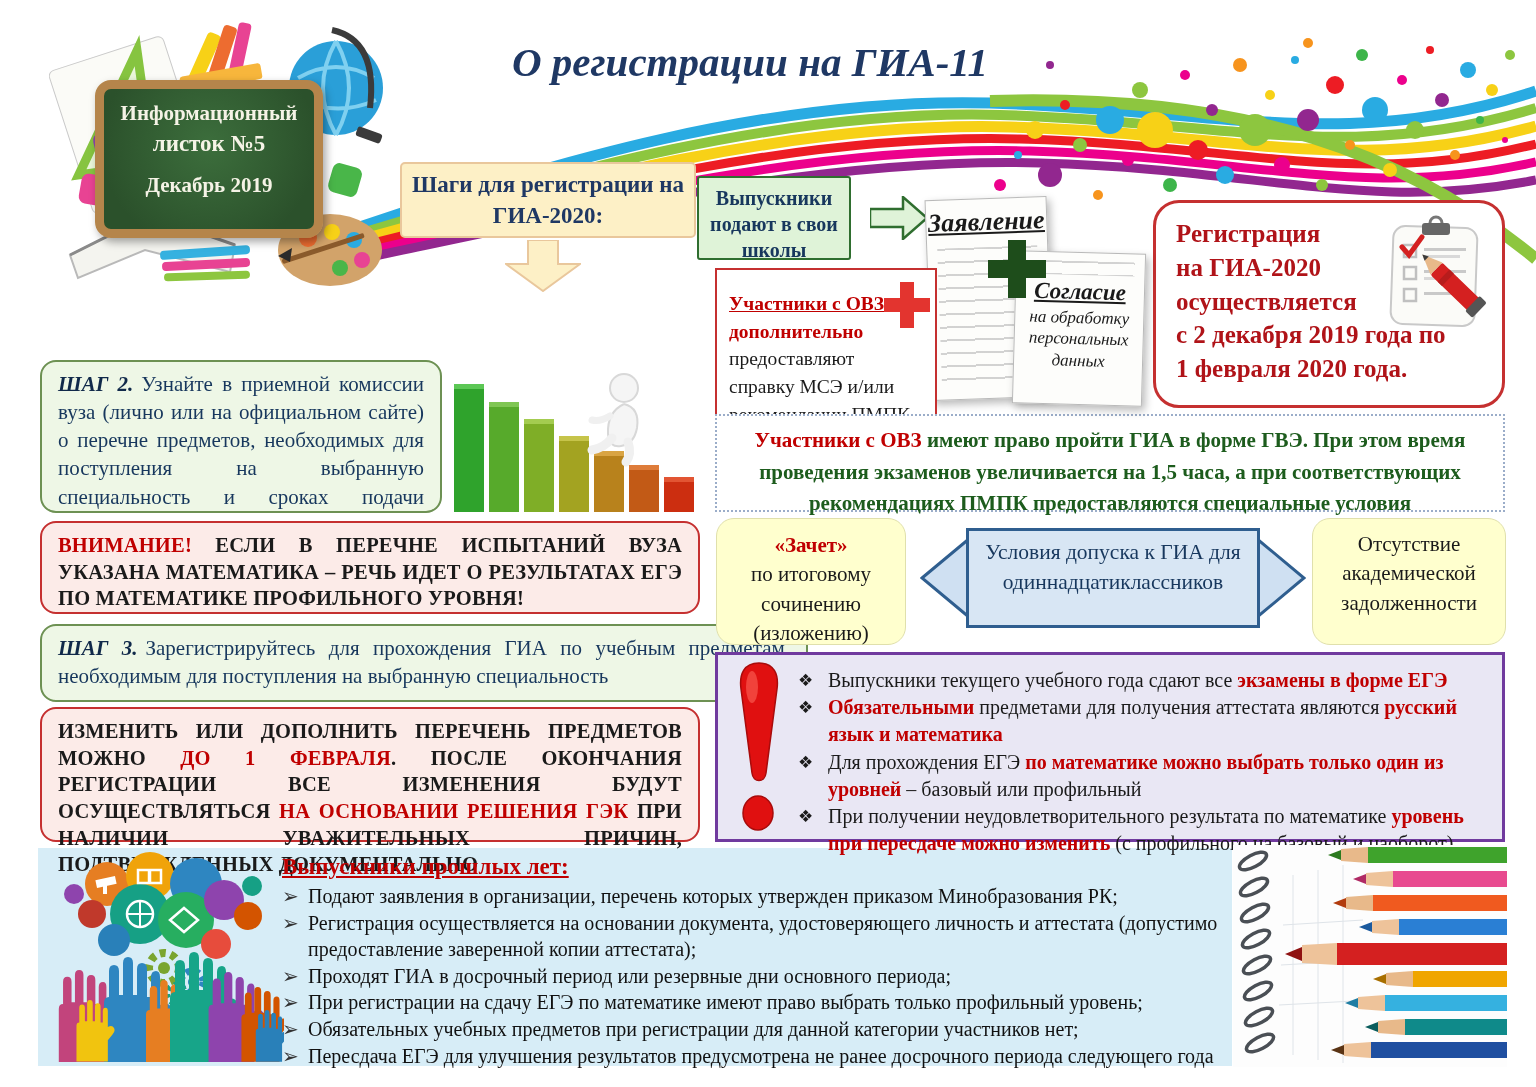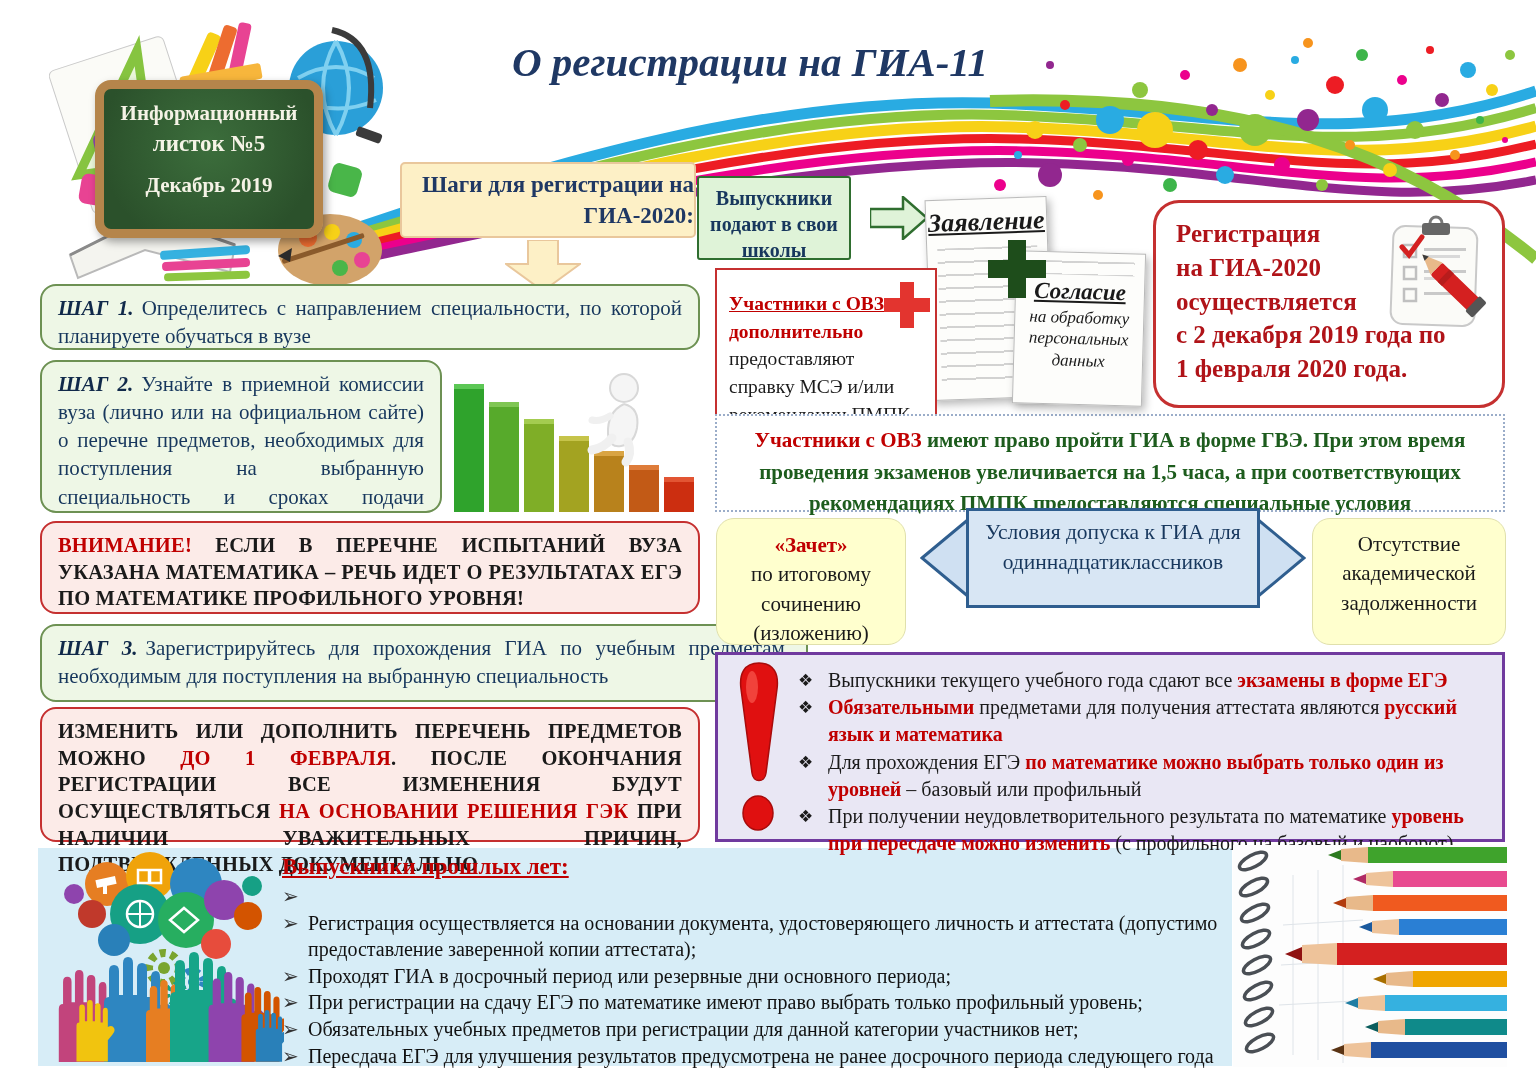--- a/index.html
+++ b/index.html
@@ -23,21 +23,21 @@
     background:radial-gradient(circle at 50% 40%, #3c6e3c 0%, #2b512b 80%);
     border:9px solid #b5854b; border-radius:16px; box-shadow:3px 4px 8px rgba(0,0,0,.35);
     color:#f5f3e6; text-align:center; padding-top:12px; }
   .board .b1 { font-size:21px; font-weight:bold; }
   .board .b2 { font-size:23px; font-weight:bold; margin-top:5px; }
   .board .b3 { font-size:21px; font-weight:bold; margin-top:16px; }
 
   
   .callout { left:400px; top:162px; width:296px; height:76px; z-index:2;
     background:#fdf0c6; border:2px solid #e9c79c; border-radius:5px;
-    text-align:right; font-size:23px; font-weight:bold; color:#1f3864; padding-top:5px; line-height:1.35;}
+    text-align:center; font-size:23px; font-weight:bold; color:#1f3864; padding-top:5px; line-height:1.35;}
   .gbox { background:#eef7e6; border:2px solid #6d9153; border-radius:16px;
     color:#17375d; font-size:21px; padding:8px 16px; line-height:1.34; text-align:justify; z-index:2;}
   .step-label { font-weight:bold; font-style:italic; color:#10294a; margin-right:8px; }
   .rbox { background:#fcebe8; border:2px solid #c53030; border-radius:16px;
     font-size:20.5px; padding:9px 16px; line-height:1.3; text-align:justify; letter-spacing:.2px; z-index:2;}
 
   #step1 { left:40px; top:284px; width:660px; height:66px; }
   #step2 { left:40px; top:360px; width:402px; height:153px; }
   #attn  { left:40px; top:521px; width:660px; height:93px; }
   #step3 { left:40px; top:624px; width:768px; height:78px; }
@@ -77,21 +77,21 @@
 
   .dash-box { left:715px; top:414px; width:790px; height:98px; z-index:2;
     background:#fff; border:2.5px dotted #9badc9; text-align:center;
     font-size:21px; line-height:1.5; padding:9px 26px; }
 
   .ybox { background:#ffffce; border:1px solid #e0e0ac; border-radius:18px;
     text-align:center; font-size:21px; color:#1a1a1a; line-height:1.4; z-index:2; }
   #ybox1 { left:716px; top:518px; width:190px; height:127px; padding:12px 14px; }
   #ybox2 { left:1312px; top:518px; width:194px; height:127px; padding:11px 12px; }
 
-  .dbl-wrap { left:920px; top:508px; width:386px; height:100px; z-index:2; }
+  .dbl-wrap { left:920px; top:528px; width:386px; height:100px; z-index:2; }
   .dbl-box { position:absolute; left:46px; right:46px; top:0; bottom:0;
     background:#d8e6f4; border:3px solid #2f5e8f; text-align:center;
     font-size:21.5px; color:#17375d; line-height:1.4; padding-top:6px; }
 
   .purple-box { left:715px; top:652px; width:790px; height:190px; z-index:2;
     background:#e9e7f4; border:3px solid #703a9e; padding:12px 14px 10px 80px; }
   .pb-row { display:flex; font-size:20px; line-height:1.36; }
   .pb-mark { width:30px; flex:0 0 30px; color:#1a1a1a; font-size:17px; padding-top:2px;}
 
   
@@ -202,23 +202,20 @@
       <circle cx="958" cy="8" r="5" fill="#f7941d"></circle>
         <circle cx="700" cy="30" r="4" fill="#92278f"></circle>
     </g>
   </svg>
 
   <div class="abs callout">Шаги для регистрации на ГИА-2020:</div>
   <svg class="abs" style="left:505px;top:240px;z-index:2" width="76" height="52" viewBox="0 0 76 52">
     <polygon points="23,0 53,0 53,24 75,24 38,51 1,24 23,24" fill="#fdf0c6" stroke="#e9c79c" stroke-width="2"></polygon>
   </svg>
 
-  <div id="step1" class="abs gbox">
-    <span class="step-label">ШАГ 1.</span><span>Определитесь с направлением специальности, по которой планируете обучаться в вузе</span>
-  </div>
   <div id="step2" class="abs gbox">
     <span class="step-label">ШАГ 2.</span><span>Узнайте в приемной комиссии вуза (лично или на официальном сайте) о перечне предметов, необходимых для поступления на выбранную специальность и сроках подачи документов</span>
   </div>
 
   <svg class="abs" style="left:452px;top:362px;z-index:2" width="246" height="152" viewBox="0 0 246 152">
     <rect x="2" y="22" width="30" height="128" fill="#2fa32c"></rect>
     <rect x="37" y="40" width="30" height="110" fill="#57aa2b"></rect>
     <rect x="72" y="57" width="30" height="93" fill="#7fae27"></rect>
     <rect x="107" y="74" width="30" height="76" fill="#a3a321"></rect>
     <rect x="142" y="89" width="30" height="61" fill="#b8821c"></rect>
@@ -377,20 +374,21 @@
     <use href="#hd" fill="#8e44ad" transform="translate(158,120) scale(0.82)"></use>
     <use href="#hd" fill="#d35400" transform="translate(192,135) scale(0.68)"></use>
     <use href="#hd" fill="#f1c40f" transform="translate(28,148) scale(0.56)"></use>
     <use href="#hd" fill="#2980b9" transform="translate(208,158) scale(0.47)"></use>
   </svg>
 
   <div class="abs alumni">
     <div class="alumni-h">Выпускники прошлых лет:</div>
     <div class="al-row">
       <span class="al-mark">➢</span>
+      <span>Подают заявления в организации, перечень которых утвержден приказом Минобразования РК;</span>
     </div>
     <div class="al-row">
       <span class="al-mark">➢</span>
       <span>Регистрация осуществляется на основании документа, удостоверяющего личность и аттестата (допустимо предоставление заверенной копии аттестата);</span>
     </div>
     <div class="al-row">
       <span class="al-mark">➢</span>
       <span>Проходят ГИА в досрочный период или резервные дни основного периода;</span>
     </div>
     <div class="al-row">

